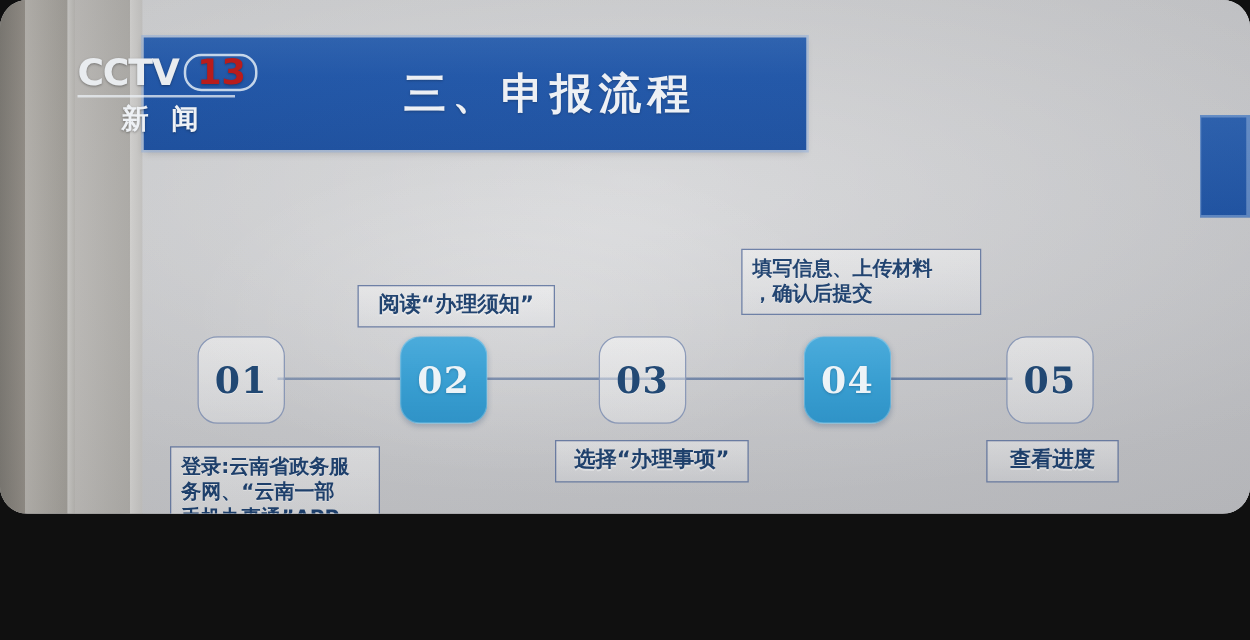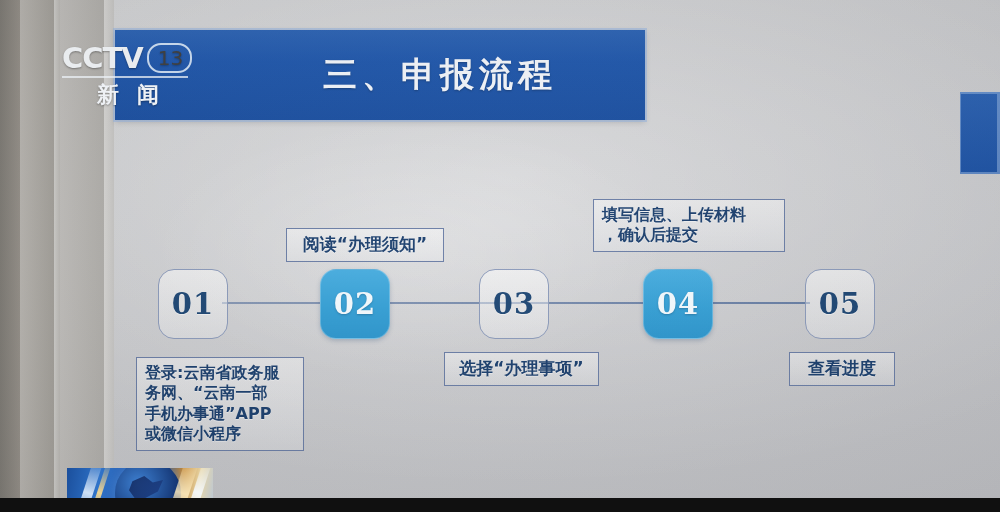--- a/index.html
+++ b/index.html
@@ -3,24 +3,25 @@
 <meta charset="utf-8">
 <style>
   html, body {
     margin: 0;
     padding: 0;
     background: #101010;
   }
   #screen {
     position: relative;
     width: 1000px;
-    height: 498px;
+    height: 411px;
     overflow: hidden;
     font-family: "Liberation Sans", "DejaVu Sans", sans-serif;
     background: #c6c7ca;
+    border-radius: 22px;
   }
 
   
   .wall {
     position: absolute;
     inset: 0;
     background: linear-gradient(90deg,
        #8e8b85 0px, #9b9893 18px,
        #b3b0ab 30px, #a8a6a2 52px,
        #c3c1bd 60px, #b6b4b0 96px,
@@ -91,23 +92,23 @@
     font-size: 29px;
     font-weight: bold;
     letter-spacing: -1px;
     color: #e9ecef;
     font-family: "DejaVu Sans", "Liberation Sans", sans-serif;
     text-shadow: 0 1px 2px rgba(0,0,0,0.35);
   }
   .cctv-13 {
     margin-left: 4px;
     padding: 0 7px 0 9px;
-    font-size: 20px;
-    font-weight: normal;
-    color: #404040;
+    font-size: 28px;
+    font-weight: bold;
+    color: #b91c1c;
     border: 2px solid rgba(225,235,245,0.85);
     border-radius: 14px;
     line-height: 26px;
     font-family: "DejaVu Sans", "Liberation Sans", sans-serif;
     text-shadow: 0 1px 2px rgba(0,0,0,0.3);
   }
   .cctv-rule {
     width: 126px; height: 2px;
     background: rgba(235,240,246,0.75);
     margin: 1px 0 2px 0;

